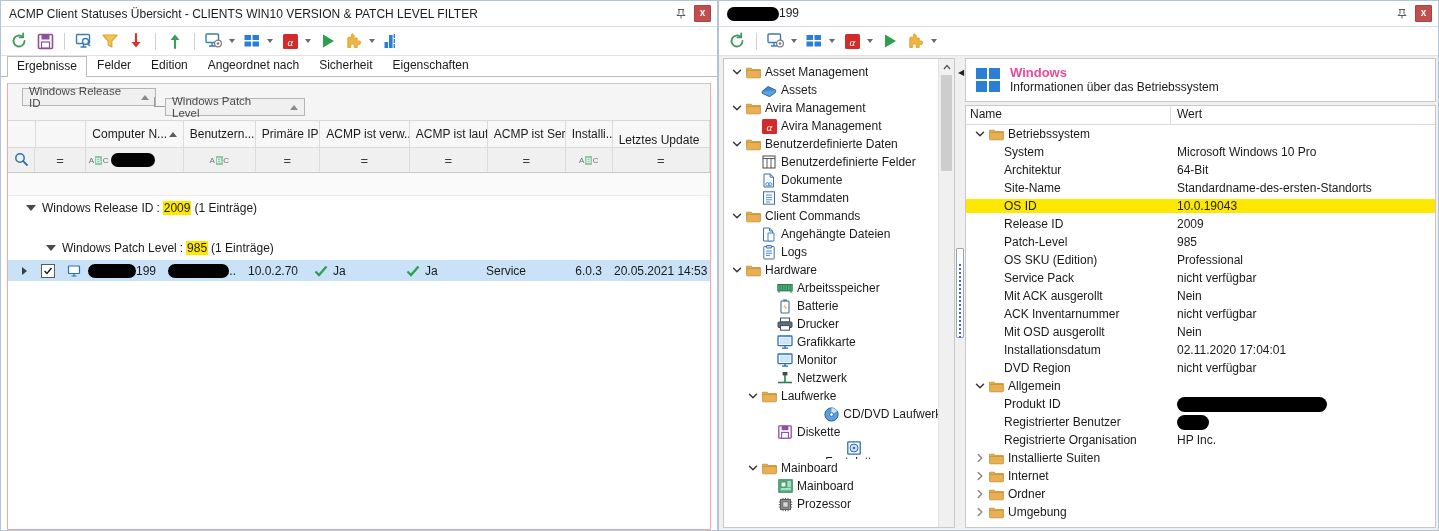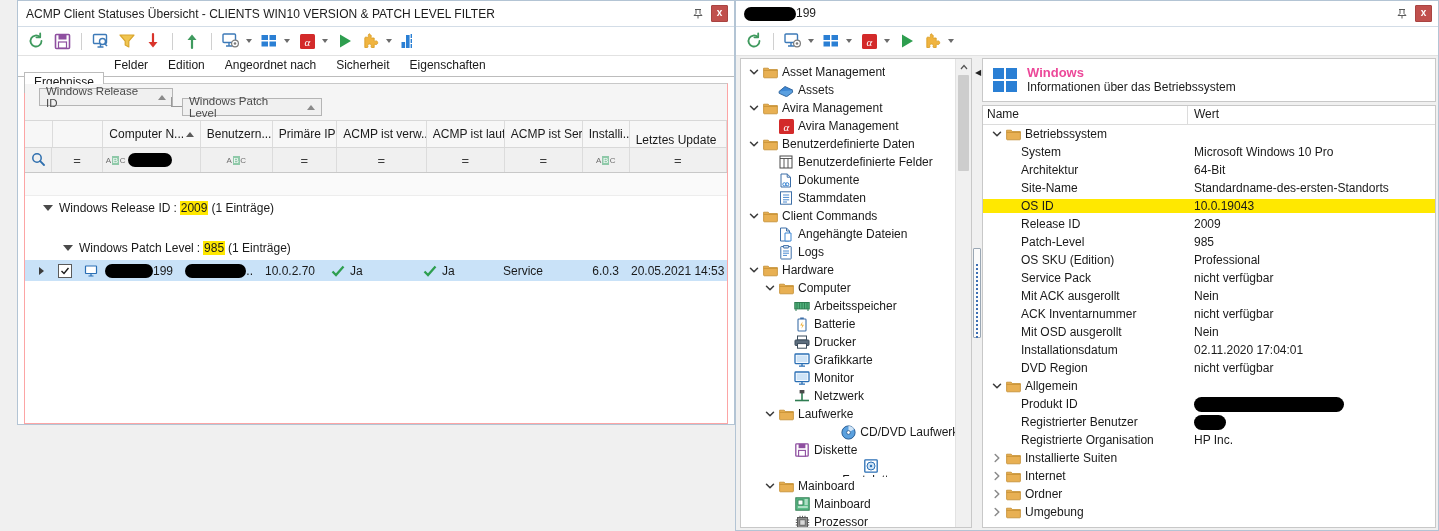--- a/index.html
+++ b/index.html
@@ -29,21 +29,21 @@
   .tb svg{display:block;}
   .tb-sep{width:1px;height:17px;background:#d0d0d0;margin:0 5px;}
   .caret{width:0;height:0;border-left:3.5px solid transparent;border-right:3.5px solid transparent;
          border-top:4px solid #6b6b6b;margin-left:1px;margin-right:3px;cursor:pointer;align-self:center;}
 
   
   .tabs{height:21px;min-height:21px;display:flex;align-items:flex-end;padding-left:6px;
         border-bottom:1px solid #bcbcbc;background:#ffffff;box-sizing:border-box;}
   .tab{padding:2px 9px 3px 9px;font-size:12px;color:#1a1a1a;border:1px solid transparent;
        border-bottom:none;cursor:pointer;line-height:15px;}
-  .tab.active{border-color:#bcbcbc;background:#ffffff;position:relative;top:17px;}
+  .tab.active{border-color:#bcbcbc;background:#ffffff;position:relative;top:1px;}
 
   
   .grid-wrap{flex:1;display:flex;flex-direction:column;background:#ffffff;padding:6px 6px 0 6px;box-sizing:border-box;overflow:hidden;}
   .grid{flex:1;border:1px solid #fca5a5;border-top:1px solid #c8c8c8;display:flex;flex-direction:column;background:#fff;overflow:hidden;}
   .groupbar{height:36px;min-height:36px;background:#f5f5f5;border-bottom:1px solid #d8d8d8;position:relative;}
   .gchip{position:absolute;background:#f0f0f0;border:1px solid #b5b5b5;height:18px;display:flex;
          align-items:center;padding:0 6px;font-size:11.5px;color:#4a4a4a;box-sizing:border-box;cursor:move;}
   .gchip .asc{margin-left:10px;width:0;height:0;border-left:4px solid transparent;border-right:4px solid transparent;border-bottom:5px solid #8a8a8a;}
   .gline{position:absolute;border-left:1px solid #9a9a9a;border-bottom:1px solid #9a9a9a;}
 
@@ -112,21 +112,21 @@
   .drow.hlrow .dname,.drow.hlrow .dval{background:#ffe800;}
   .drow.hlrow .dname{padding-left:38px;}
   .dfold{width:16px;display:flex;align-items:center;justify-content:center;margin-right:4px;flex:none;}
   .dchev{width:16px;display:flex;align-items:center;justify-content:center;flex:none;cursor:pointer;}
 </style>
 </head>
 <body>
 
 <div class="app">
 
-  <div class="win" id="left-window" style="width:718px;height:425px;margin-left:17px;">
+  <div class="win" id="left-window" style="width:718px;height:531px;">
 
     <div class="titlebar">
       <div class="title-text">ACMP Client Statuses Übersicht - CLIENTS WIN10 VERSION &amp; PATCH LEVEL FILTER</div>
       <div class="title-btns">
         <span class="pin-icon">
           <svg width="14" height="14" viewBox="0 0 14 14">
               <g stroke="#5a5a5a" stroke-width="1" fill="none">
             <path d="M4 2.5h6M5 2.5v4l-2 2h8l-2-2v-4M7 8.5v3"></path>
               </g>
             </svg>
@@ -637,34 +637,20 @@
                 </svg>
               </span>
               <span class="ticon">
                 <svg width="15" height="13" viewBox="0 0 15 13">
                   <path d="M0.6 2.2h4.6l1.2 1.4h8V11a.8.8 0 0 1-.8.8H1.4A.8.8 0 0 1 .6 11z" fill="#e8b053" stroke="#c28b2e" stroke-width="0.8" stroke-linejoin="round"></path>
                   <path d="M0.6 4.4h13.8" stroke="#c28b2e" stroke-width="0.7"></path>
                 </svg>
               </span>
               <span class="tlabel">Hardware</span>
             </div>
-            <div class="tnode" style="padding-left: 22px;">
-              <span class="chev">
-                <svg width="10" height="10" viewBox="0 0 10 10">
-                  <path d="M1.5 3.2L5 6.8 8.5 3.2" stroke="#3c3c3c" stroke-width="1.5" fill="none" stroke-linecap="round" stroke-linejoin="round"></path>
-                </svg>
-              </span>
-              <span class="ticon">
-                <svg width="15" height="13" viewBox="0 0 15 13">
-                  <path d="M0.6 2.2h4.6l1.2 1.4h8V11a.8.8 0 0 1-.8.8H1.4A.8.8 0 0 1 .6 11z" fill="#e8b053" stroke="#c28b2e" stroke-width="0.8" stroke-linejoin="round"></path>
-                  <path d="M0.6 4.4h13.8" stroke="#c28b2e" stroke-width="0.7"></path>
-                </svg>
-              </span>
-              <span class="tlabel">Computer</span>
-            </div>
             <div class="tnode" style="padding-left: 38px;">
               <span class="chev"></span>
               <span class="ticon">
                 <svg width="16" height="12" viewBox="0 0 16 12">
                   <rect x="0.8" y="2.5" width="14.4" height="6.4" fill="#4fb07a" stroke="#2f7d52" stroke-width="1"></rect>
                   <path d="M3 2.5V9M5.5 2.5V9M8 2.5V9M10.5 2.5V9M13 2.5V9" stroke="#2f7d52" stroke-width="0.9"></path>
                   <path d="M2 9v2M14 9v2" stroke="#2f7d52" stroke-width="1"></path>
                 </svg>
               </span>
               <span class="tlabel">Arbeitsspeicher</span>

